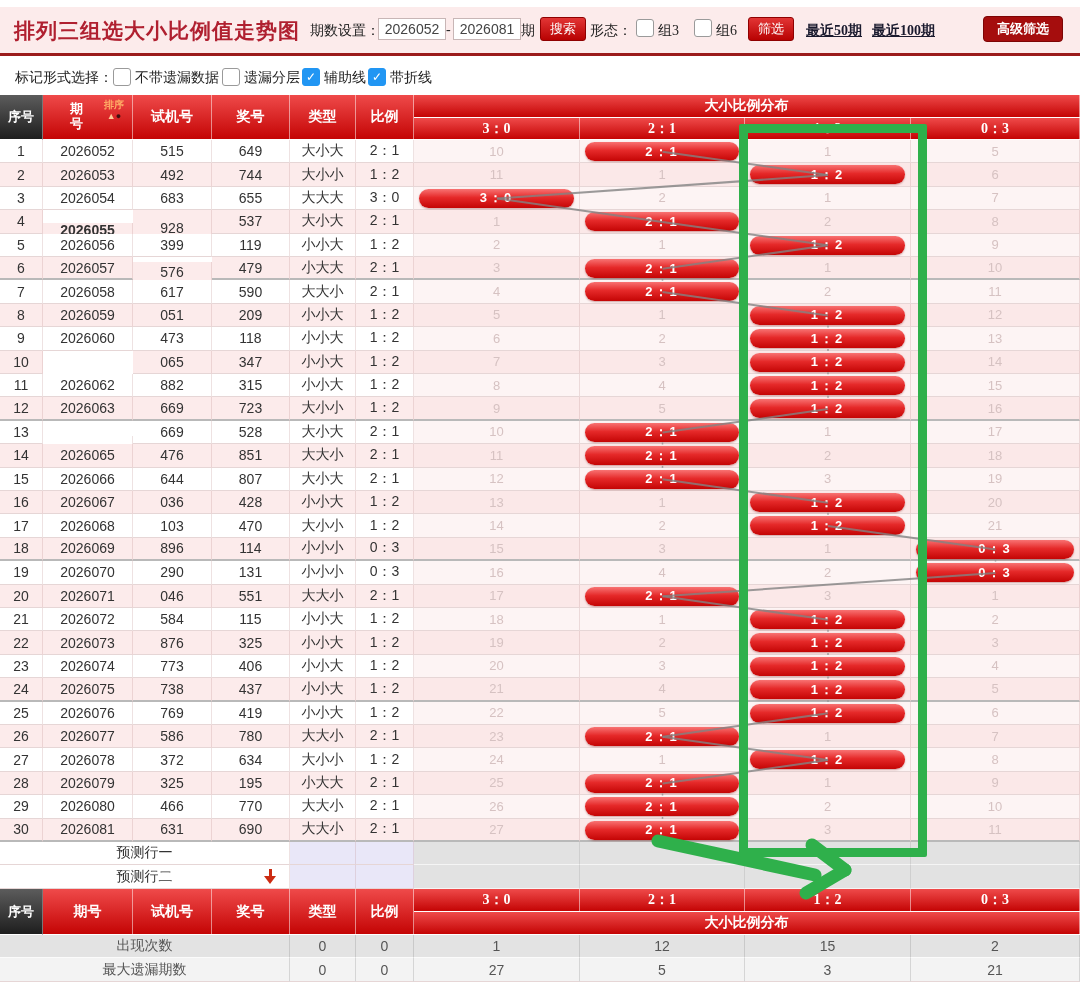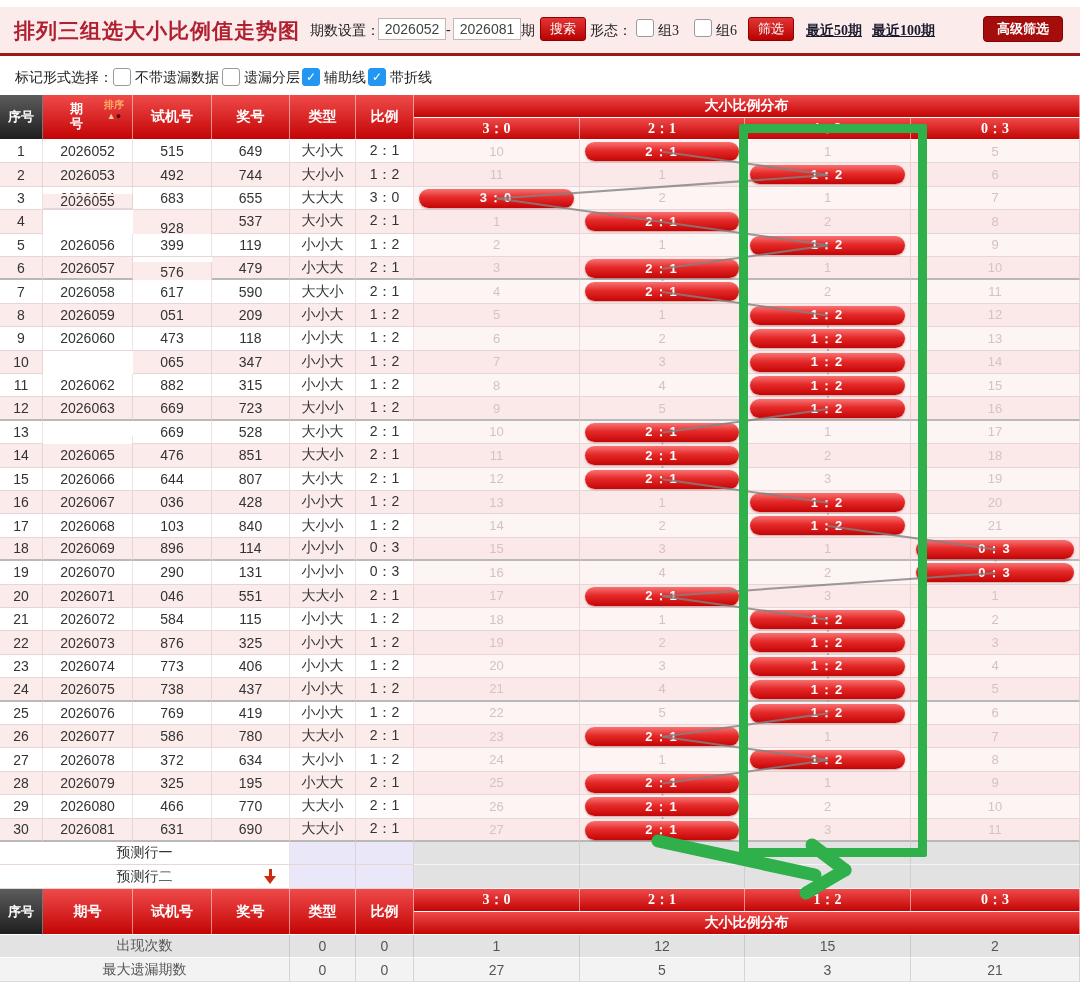--- a/index.html
+++ b/index.html
@@ -183,21 +183,21 @@
       <div class="cellbase rwp" style="left: 580px; top: 186.8px; width: 165px; height: 23.4px;">
         <span class="miss">2</span>
       </div>
       <div class="cellbase rwp" style="left: 745px; top: 186.8px; width: 166px; height: 23.4px;">
         <span class="miss">1</span>
       </div>
       <div class="cellbase rwp" style="left: 911px; top: 186.8px; width: 169px; height: 23.4px;">
         <span class="miss">7</span>
       </div>
       <div class="cellbase rp" style="left: 0px; top: 210.2px; width: 43px; height: 23.4px;">4</div>
-      <div class="cellbase rp" style="left: 43px; top: 194px; width: 90px; height: 15px;">2026055</div>
+      <div class="cellbase rp" style="left: 43px; top: 223px; width: 90px; height: 15px; font-weight: bold;">2026055</div>
       <div class="cellbase rp" style="left: 133px; top: 210.2px; width: 79px; height: 37px; text-decoration: underline;">928</div>
       <div class="cellbase rp" style="left: 212px; top: 210.2px; width: 78px; height: 23.4px;">537</div>
       <div class="cellbase rp cjk" style="left: 290px; top: 210.2px; width: 66px; height: 23.4px;">大小大</div>
       <div class="cellbase rp" style="left: 356px; top: 210.2px; width: 58px; height: 23.4px;">2：1</div>
       <div class="cellbase rpp" style="left: 414px; top: 210.2px; width: 166px; height: 23.4px;">
         <span class="miss">1</span>
       </div>
       <div class="cellbase rpp" style="left: 580px; top: 210.2px; width: 165px; height: 23.4px;">
         <div class="capsule">2：1</div>
       </div>
@@ -419,21 +419,21 @@
       </div>
       <div class="cellbase rpp" style="left: 745px; top: 491px; width: 166px; height: 23.4px;">
         <div class="capsule">1：2</div>
       </div>
       <div class="cellbase rpp" style="left: 911px; top: 491px; width: 169px; height: 23.4px;">
         <span class="miss">20</span>
       </div>
       <div class="cellbase rw" style="left: 0px; top: 514.4px; width: 43px; height: 23.4px;">17</div>
       <div class="cellbase rw" style="left: 43px; top: 514.4px; width: 90px; height: 23.4px;">2026068</div>
       <div class="cellbase rw" style="left: 133px; top: 514.4px; width: 79px; height: 23.4px;">103</div>
-      <div class="cellbase rw" style="left: 212px; top: 514.4px; width: 78px; height: 23.4px;">840</div>
+      <div class="cellbase rw" style="left: 212px; top: 514.4px; width: 78px; height: 23.4px;">470</div>
       <div class="cellbase rw cjk" style="left: 290px; top: 514.4px; width: 66px; height: 23.4px;">大小小</div>
       <div class="cellbase rw" style="left: 356px; top: 514.4px; width: 58px; height: 23.4px;">1：2</div>
       <div class="cellbase rwp" style="left: 414px; top: 514.4px; width: 166px; height: 23.4px;">
         <span class="miss">14</span>
       </div>
       <div class="cellbase rwp" style="left: 580px; top: 514.4px; width: 165px; height: 23.4px;">
         <span class="miss">2</span>
       </div>
       <div class="cellbase rwp" style="left: 745px; top: 514.4px; width: 166px; height: 23.4px;">
         <div class="capsule">1：2</div>

